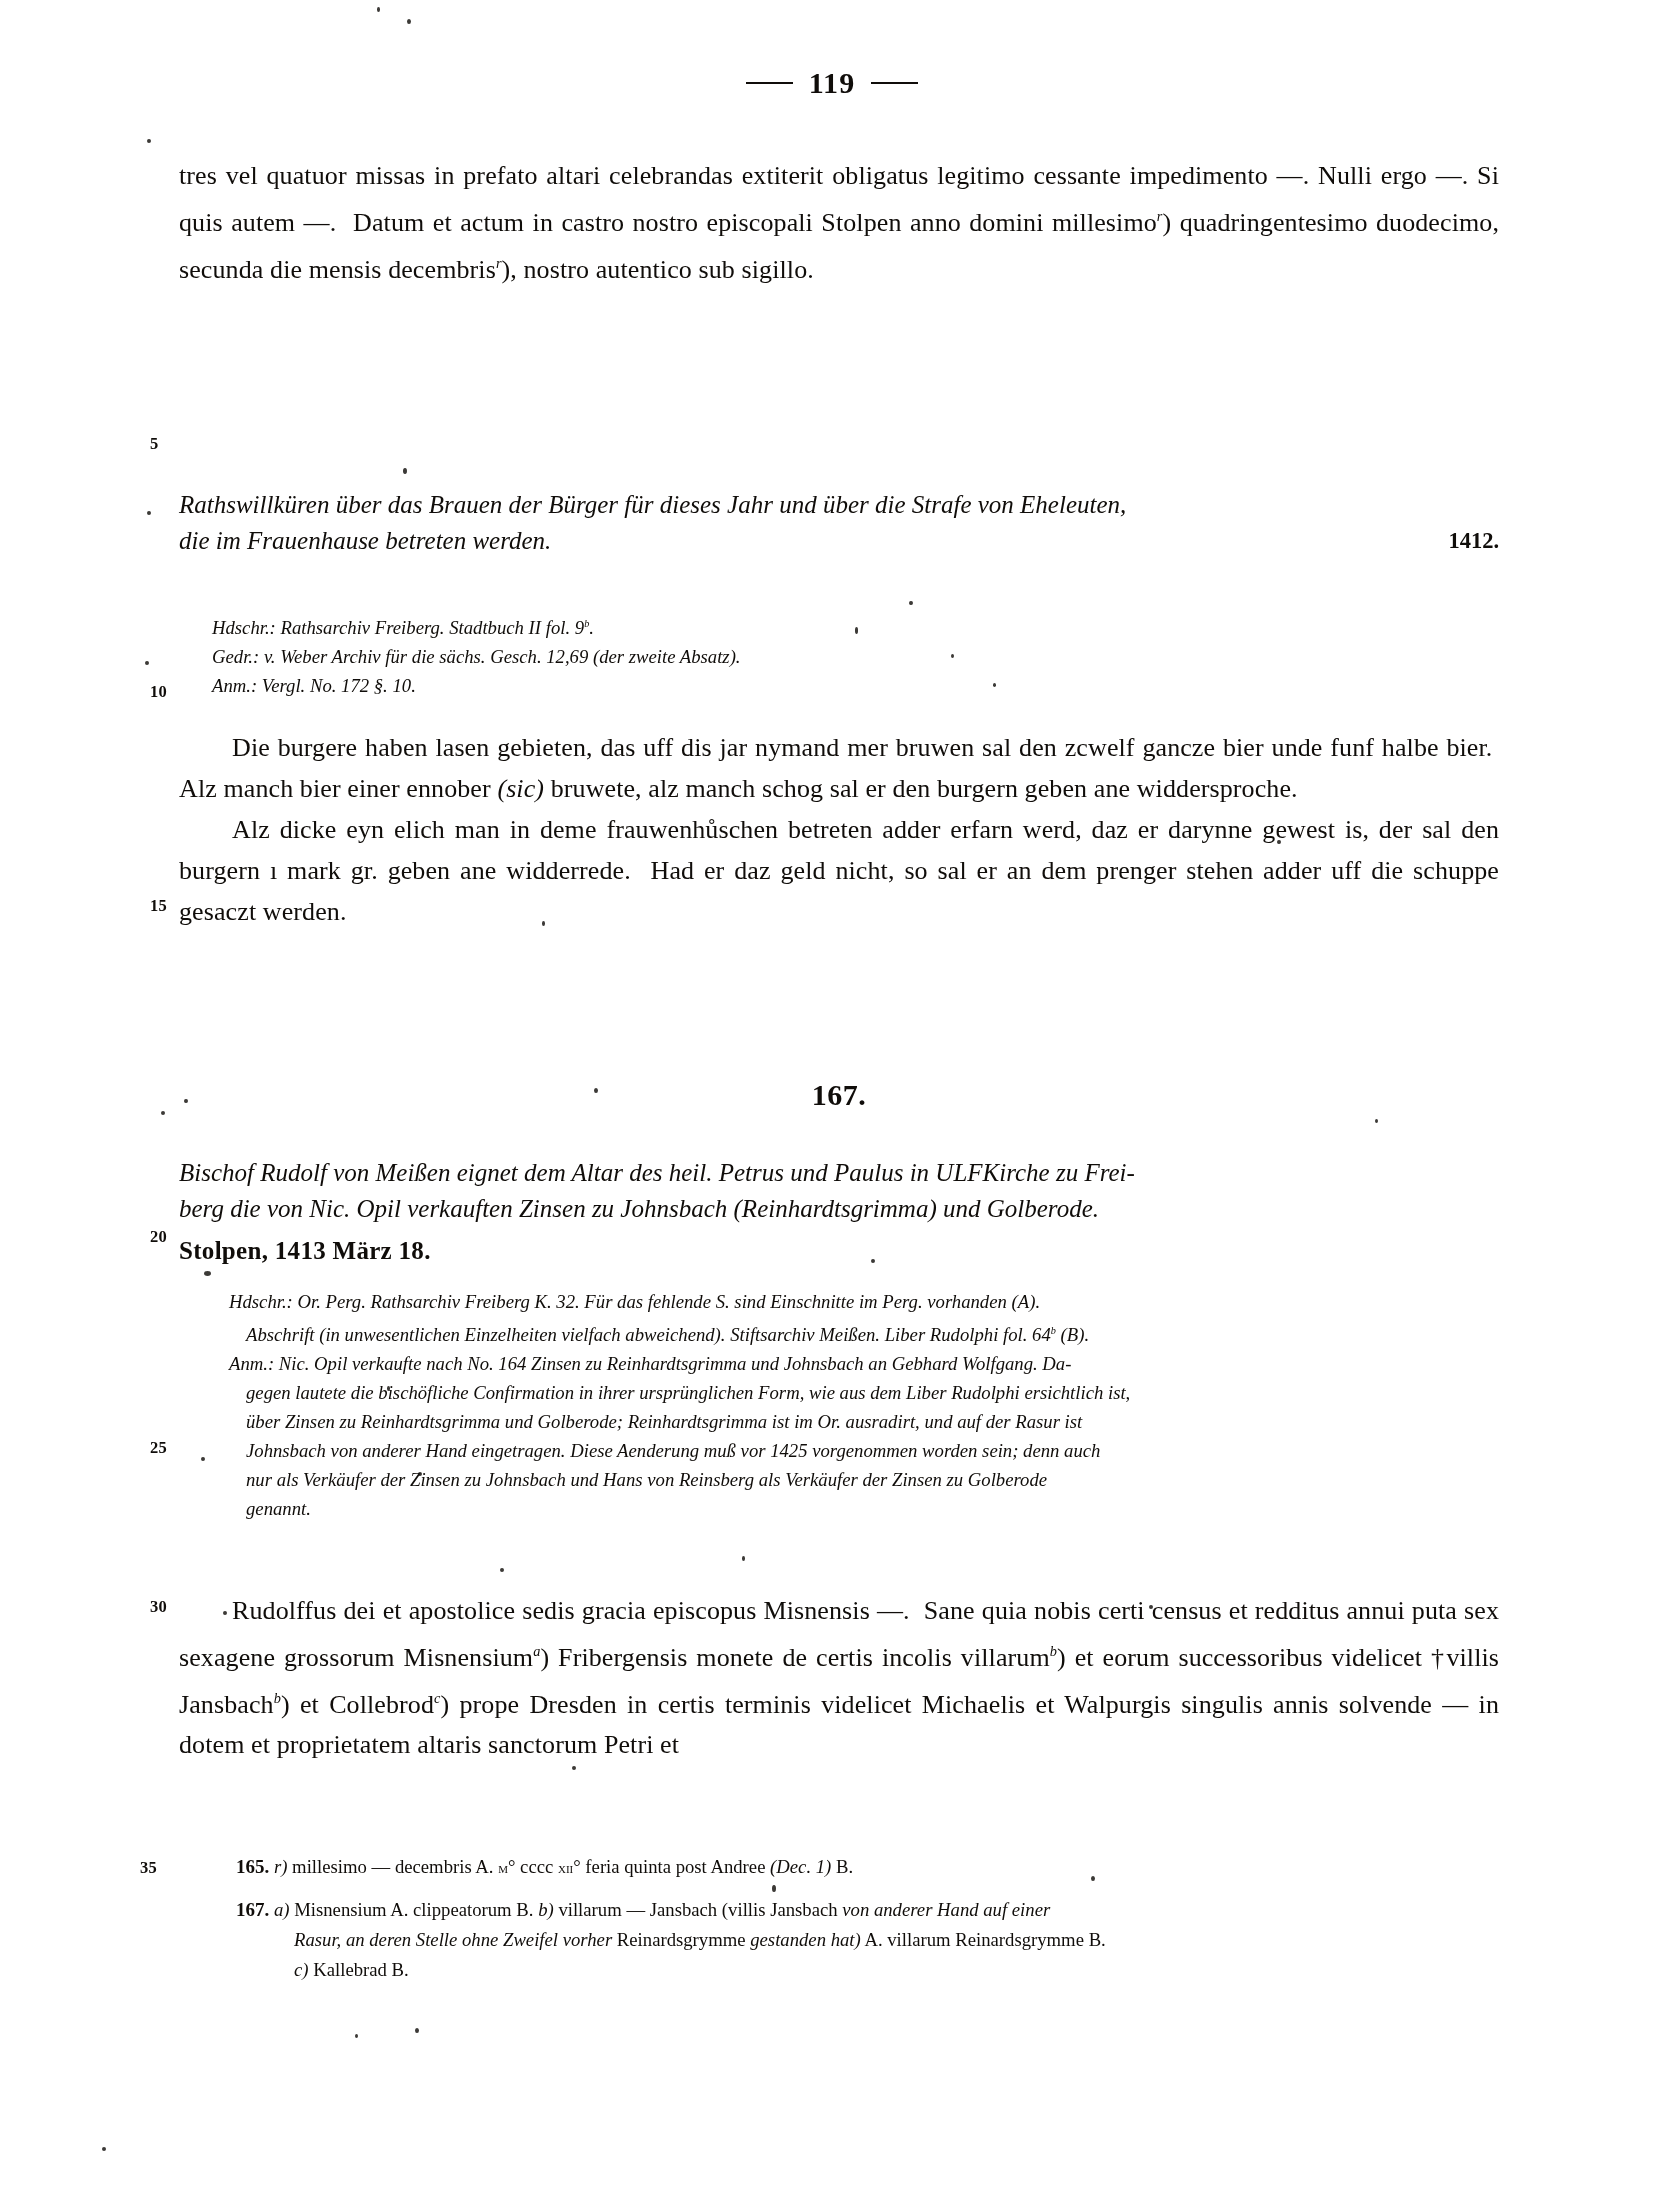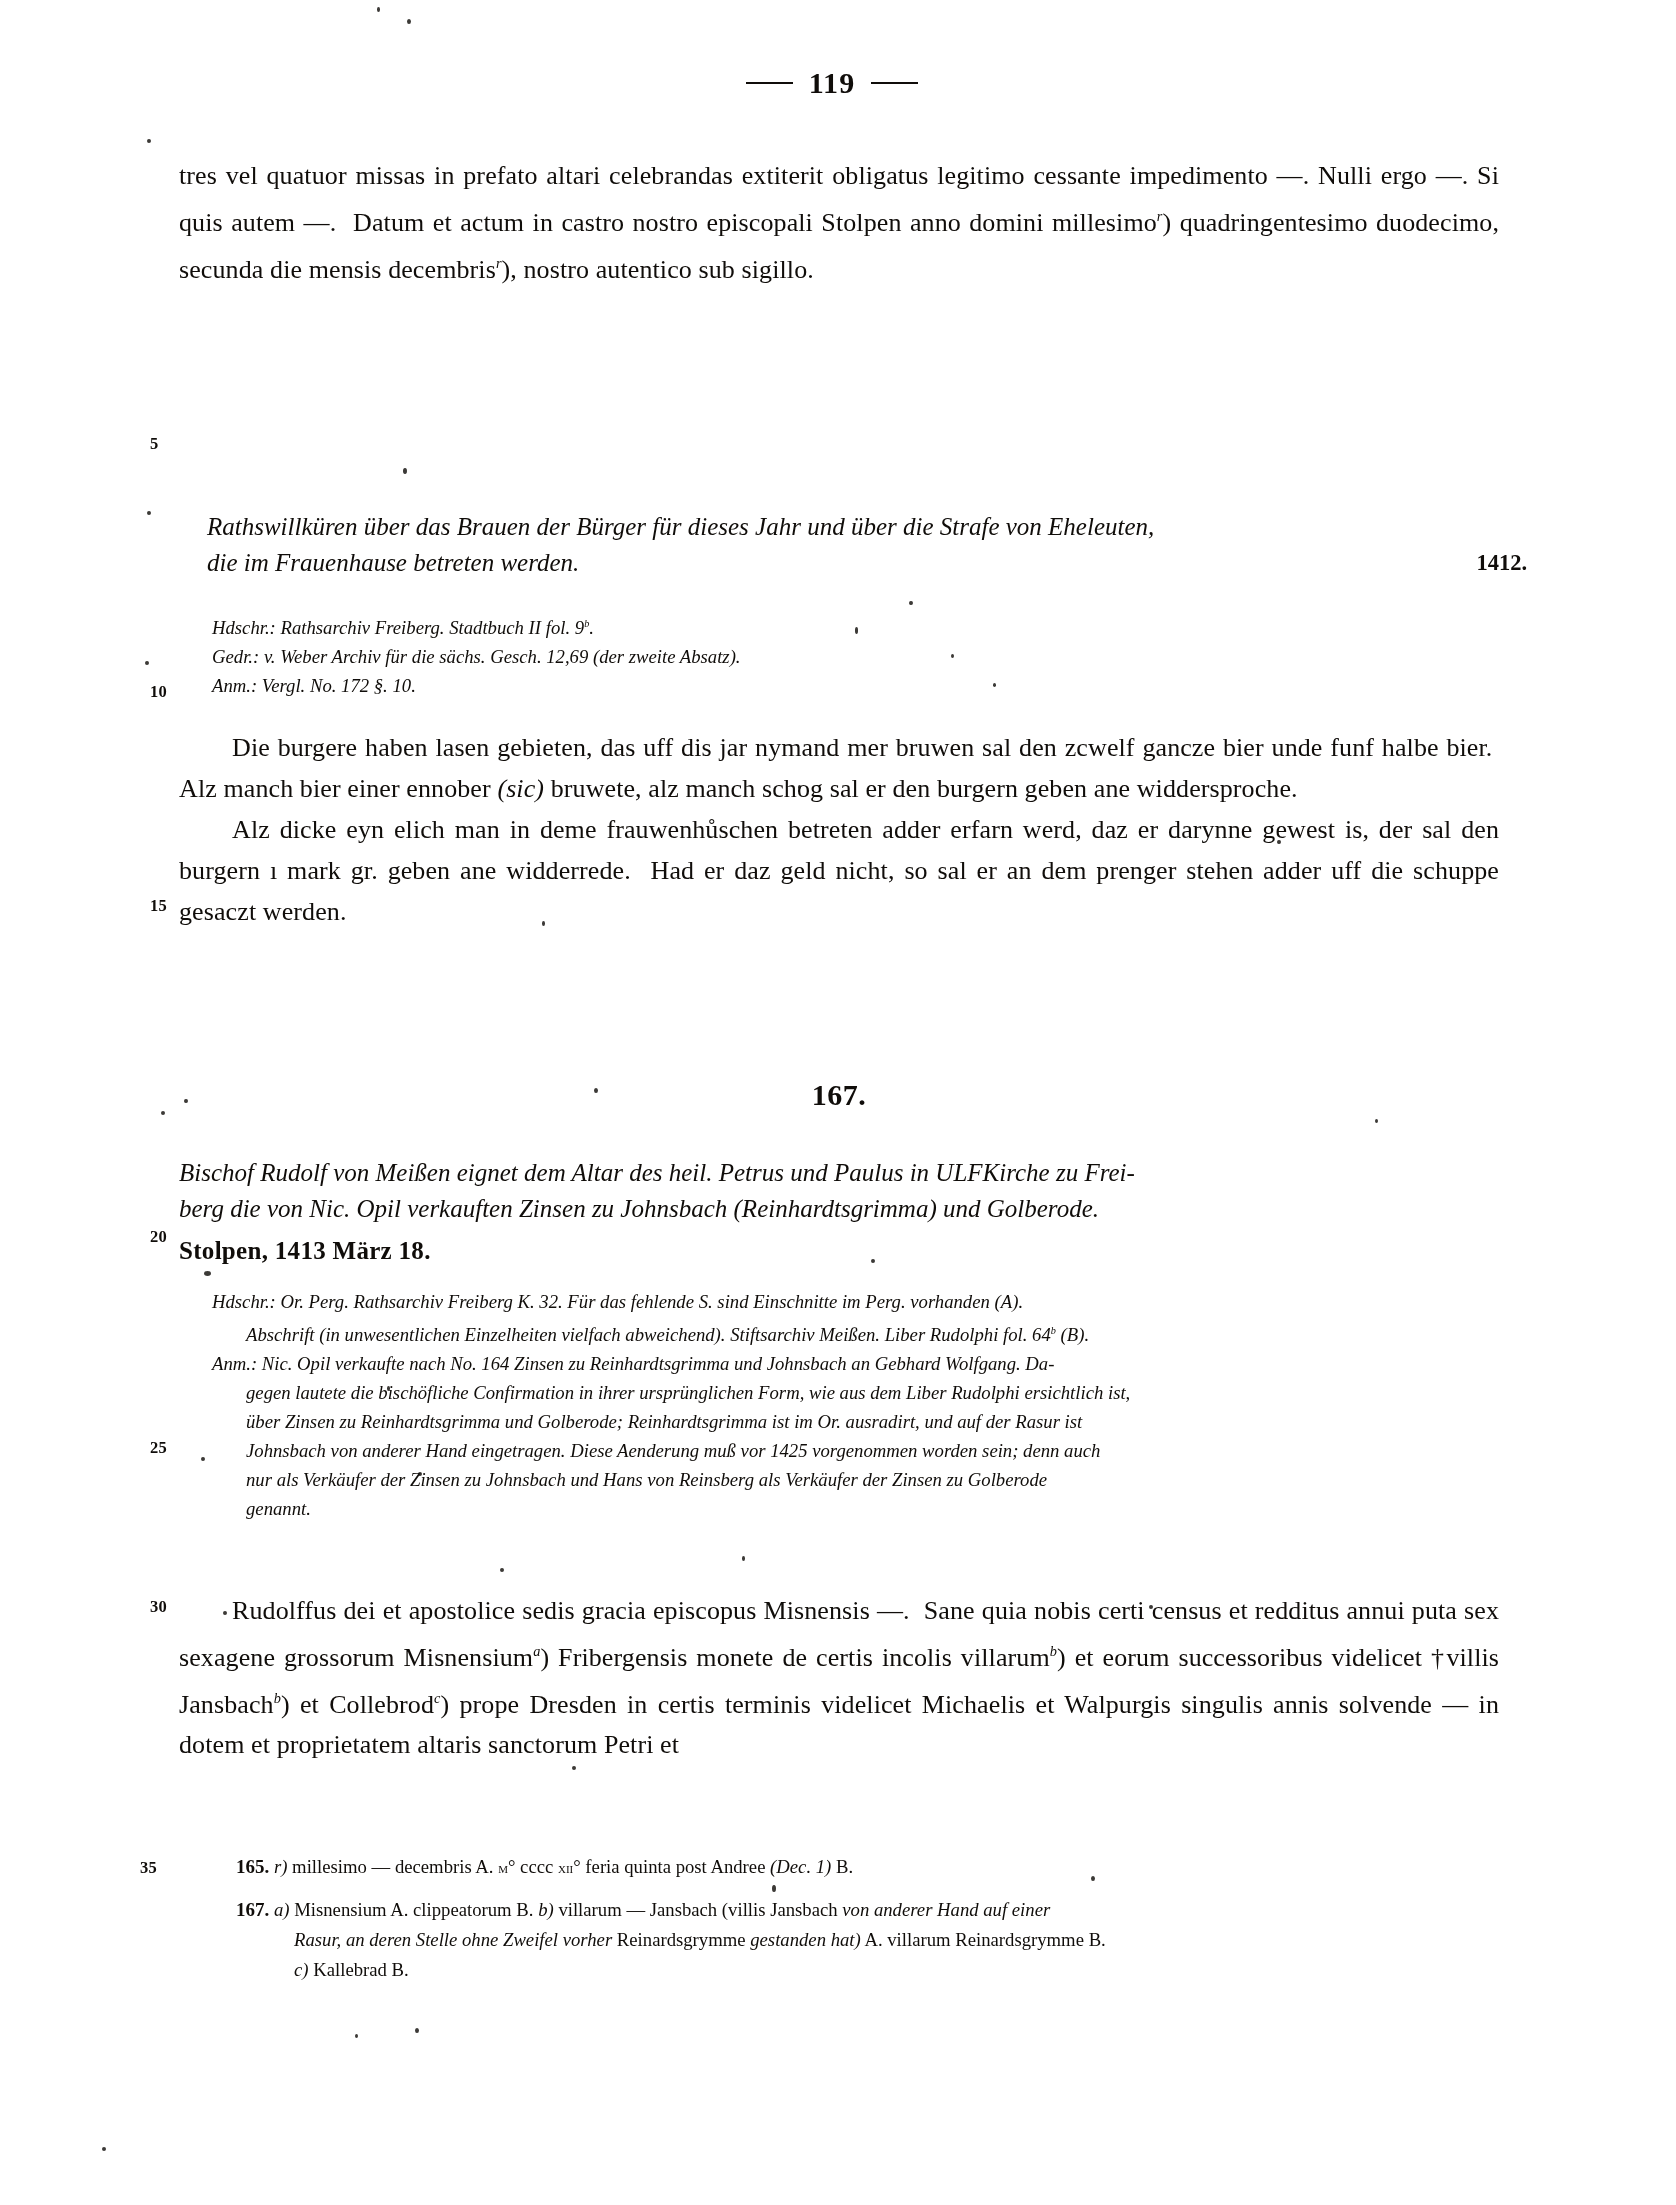--- a/index.html
+++ b/index.html
@@ -107,20 +107,21 @@
     text-indent: 0;
   }
   .apparatus .cont {
     display: block;
     margin-left: 34px;
     text-align: justify;
   }
   .apparatus .just {
     text-align: justify;
     text-justify: inter-word;
+    margin-left: 17px;
   }
 
   
   .footnotes {
     position: absolute;
     left: 236px;
     width: 1265px;
     font-size: 18.7px;
     line-height: 30px;
   }
@@ -163,21 +164,21 @@
     <span class="rule"></span><span>119</span><span class="rule"></span>
   </div>
 
   <div class="col" style="top:155px;">
     <p class="para noindent">tres vel quatuor missas in prefato altari celebrandas extiterit obligatus legitimo cessante impedimento —. Nulli ergo —. Si quis autem —.&nbsp; Datum et actum in castro nostro episcopali Stolpen anno domini millesimo<sup>r</sup>) quadringentesimo duodecimo, secunda die mensis decembris<sup>r</sup>), nostro autentico sub sigillo.</p>
   </div>
 
   <div class="lineno" style="top:434px;">5</div>
 
 
-  <div class="col" style="top:509px;margin-left:28px;">
+  <div class="col" style="top:487px;">
     <div class="regest">
       <div>Rathswillküren über das Brauen der Bürger für dieses Jahr und über die Strafe von Eheleuten,</div>
       <div>
         <span class="yeartag">1412.</span>
         <span>die im Frauenhause betreten werden.</span>
       </div>
     </div>
   </div>
 
   <div class="lineno" style="top:682px;">10</div>

